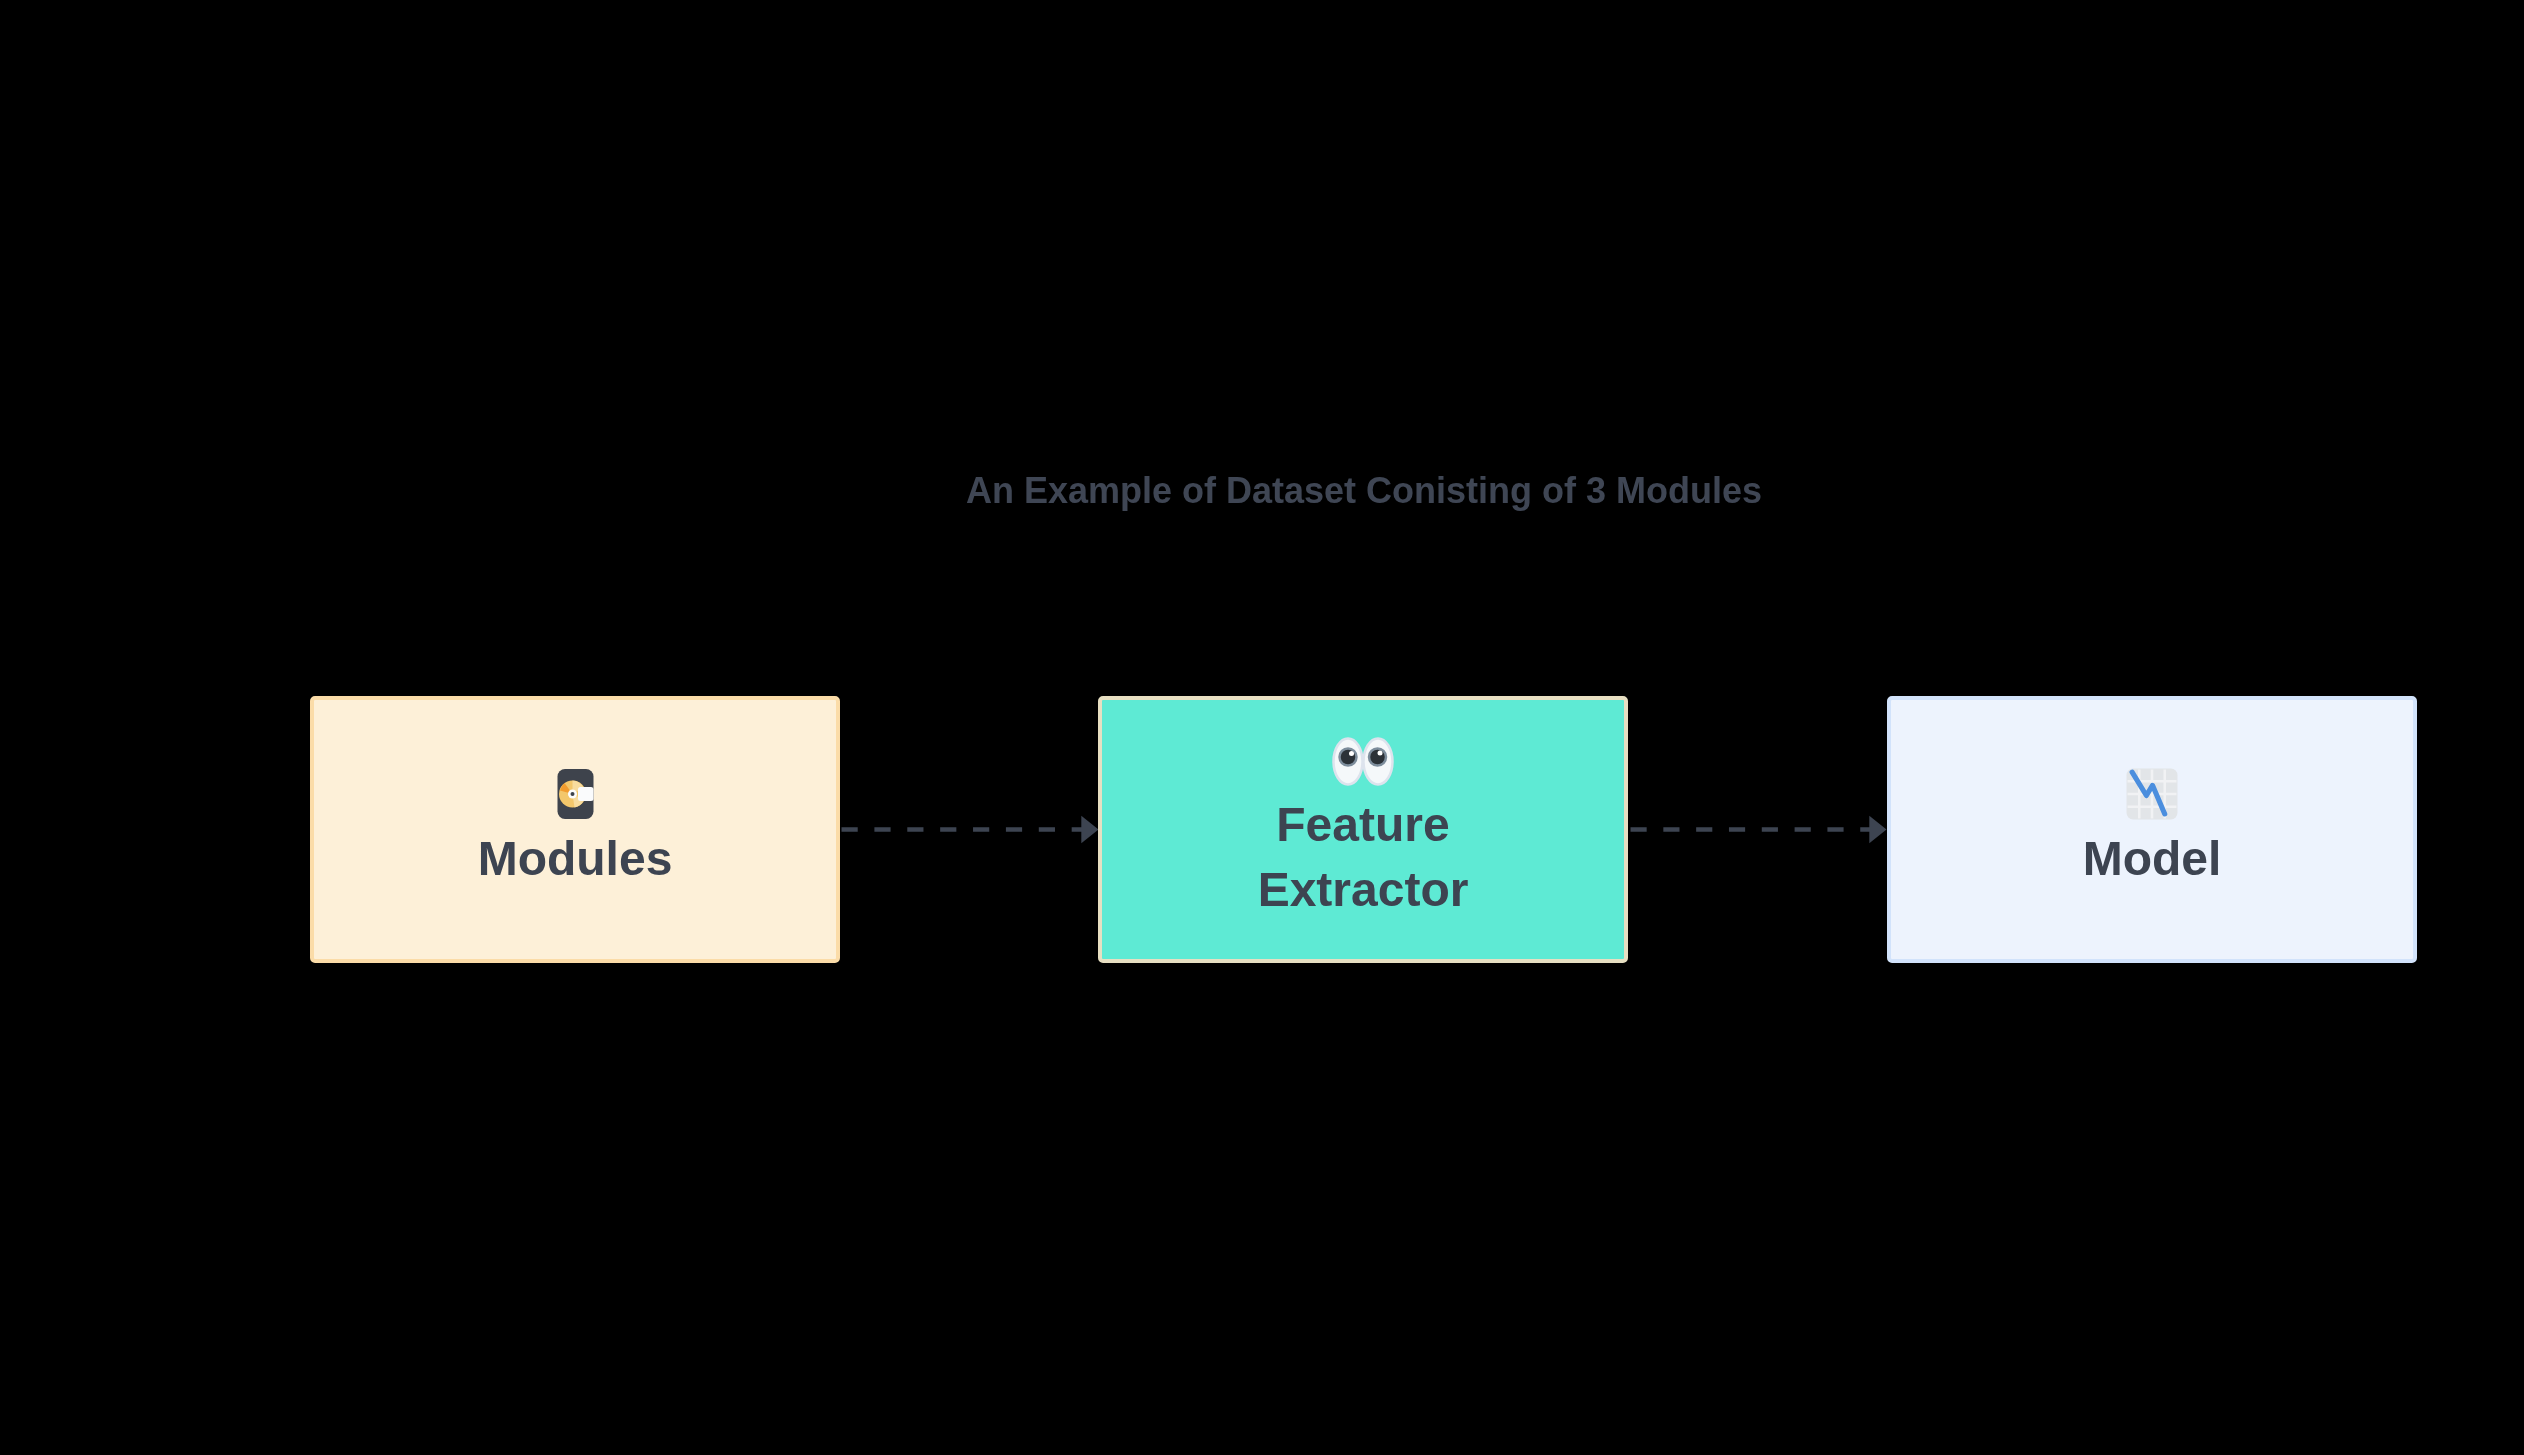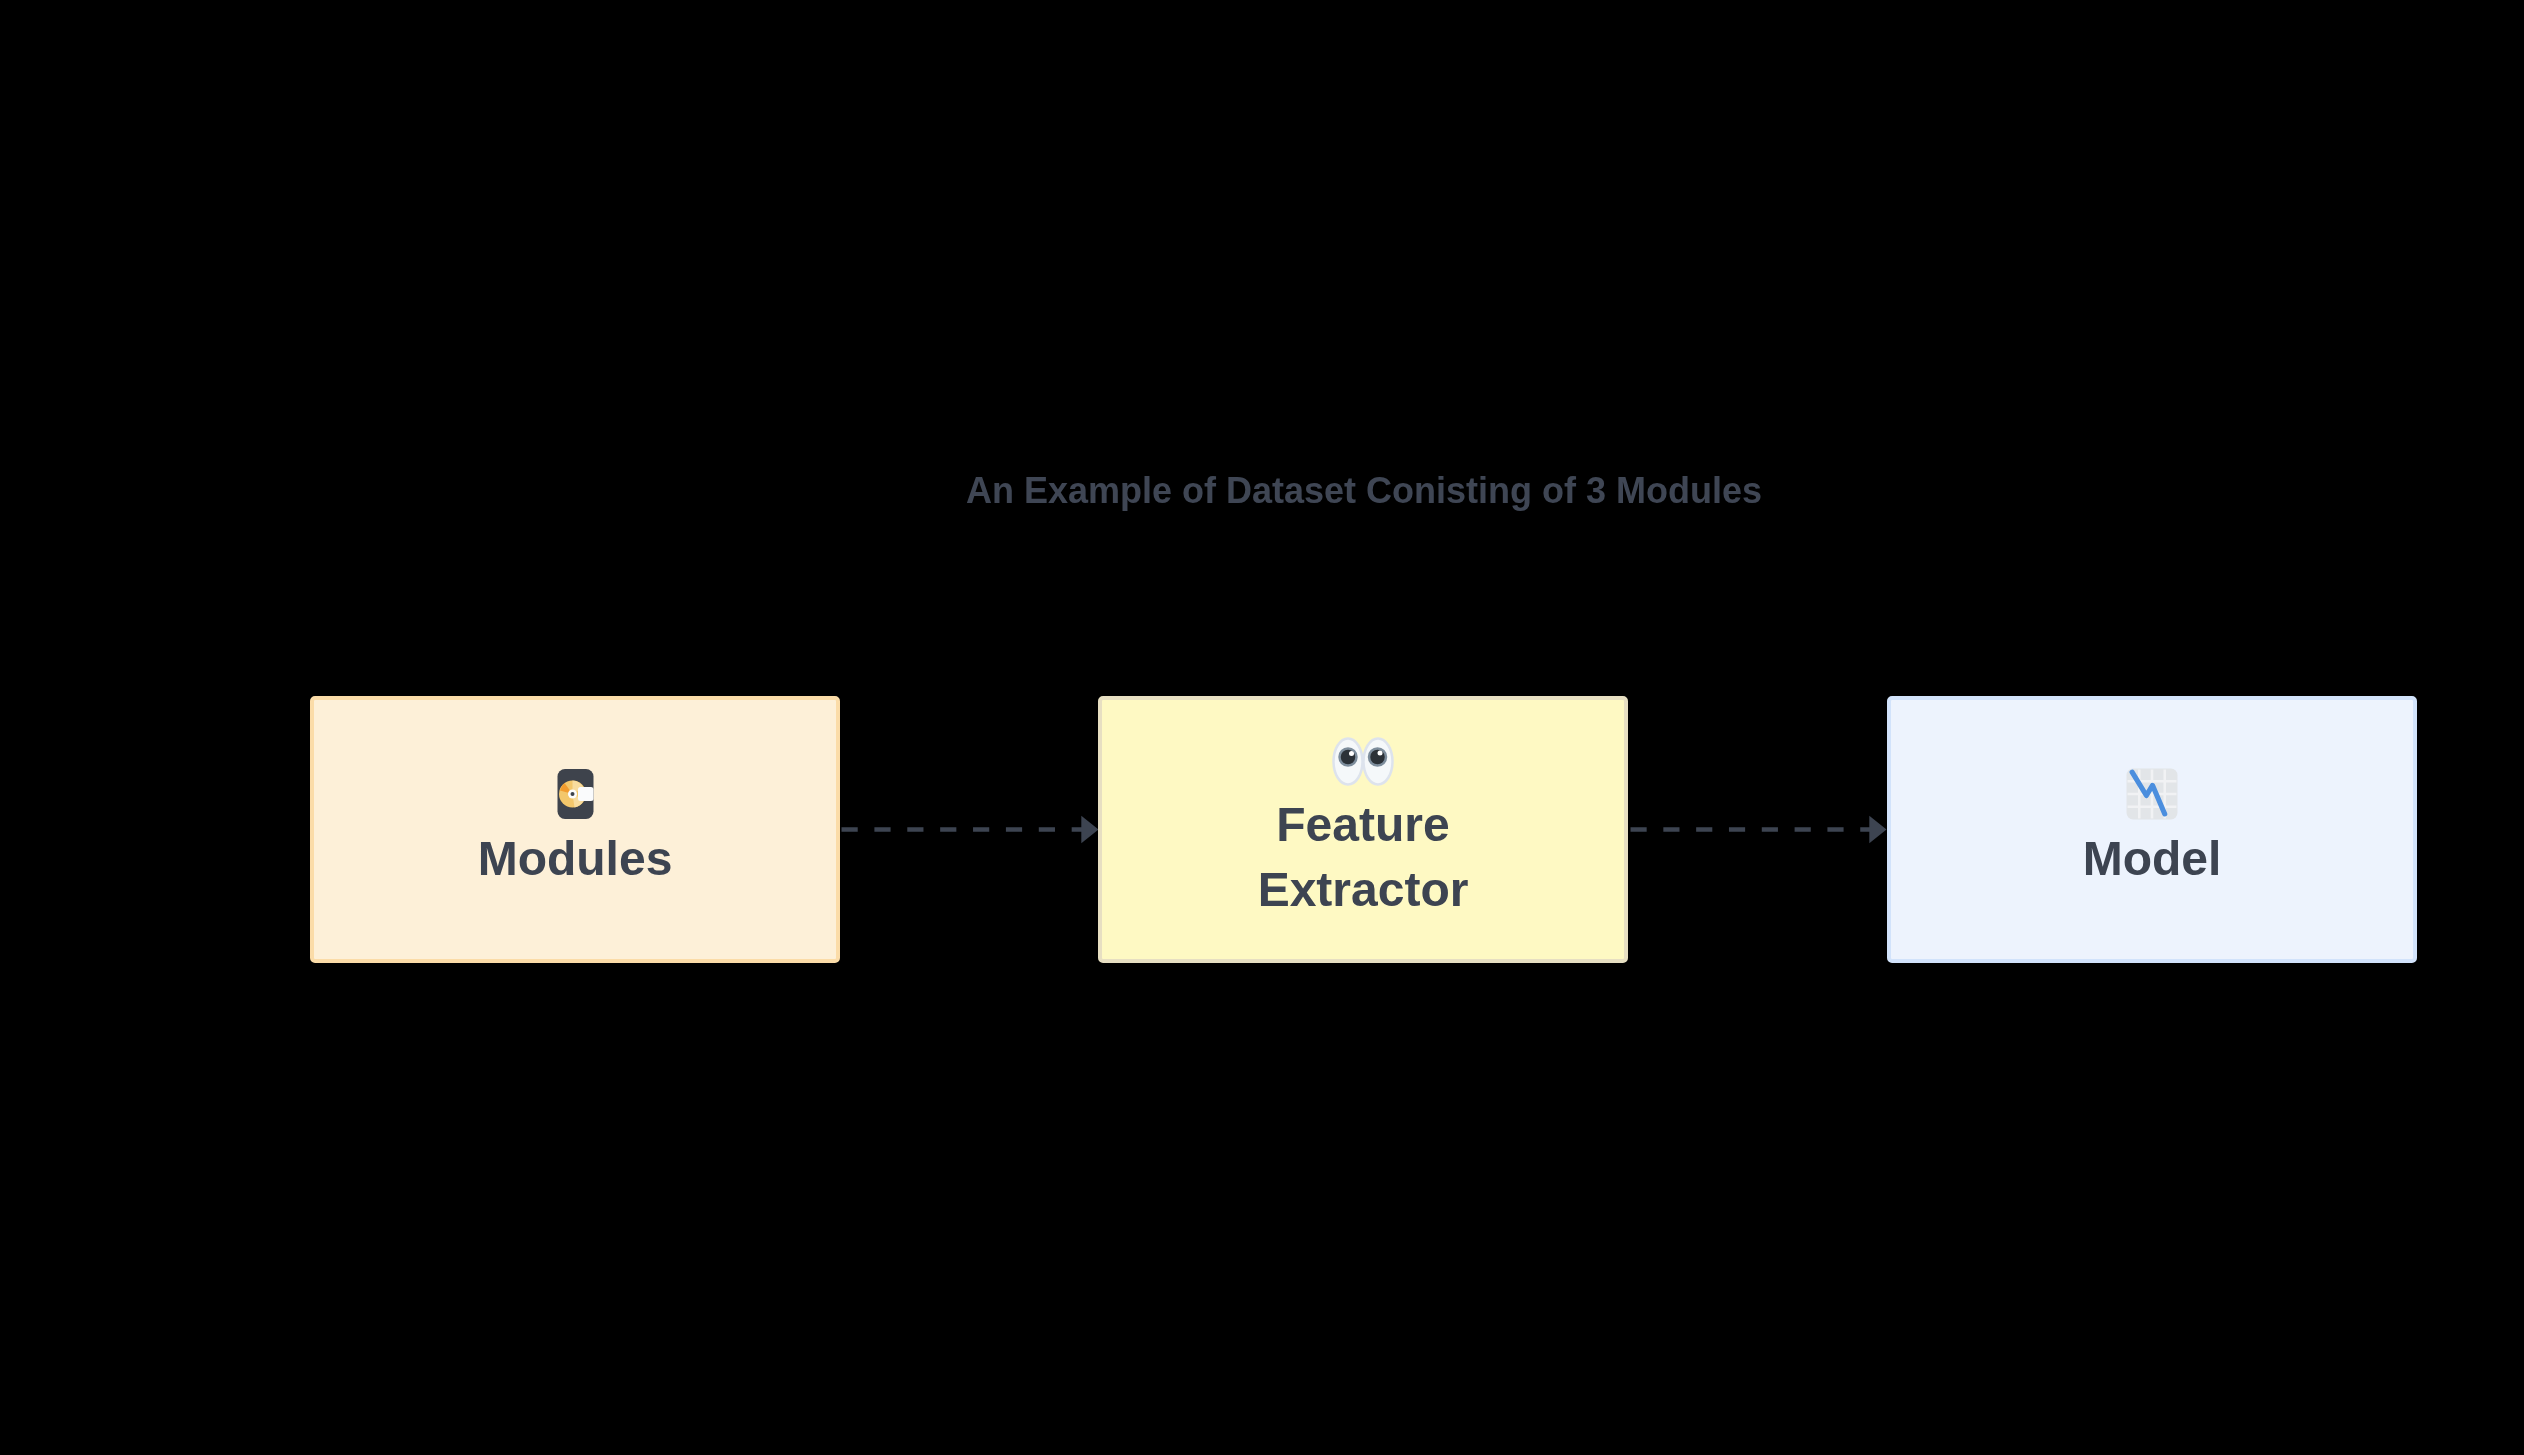--- a/index.html
+++ b/index.html
@@ -87,21 +87,21 @@
       </svg>
     </span>
     <span class="node-label" style="color: rgb(61, 68, 81);">Modules</span>
   </div>
 
   <svg class="connector connector-1" width="259" height="61" viewBox="0 0 512 120">
     <line class="connector-line" x1="3" y1="60" x2="480" y2="60" stroke="#3d4451" stroke-width="9" stroke-dasharray="32 33"></line>
     <path class="connector-arrow" d="M477,33 L511,60 L477,87 Z" fill="#3d4451"></path>
   </svg>
 
-  <div class="node node-2" style="background: #fef9c3; border-color: rgb(231, 223, 194);">
+  <div class="node node-2" style="background: #5eead4; border-color: rgb(231, 223, 194);">
     <span class="node-icon">
       <svg width="64" height="49" viewBox="0 0 126 98">
         <ellipse cx="33" cy="49" rx="29" ry="46" fill="#f5f8fa" stroke="#dde3ed" stroke-width="5"></ellipse>
         <ellipse cx="93" cy="49" rx="29" ry="46" fill="#f5f8fa" stroke="#dde3ed" stroke-width="5"></ellipse>
         <circle cx="33" cy="40" r="17" fill="#2b3137" stroke="#7d8d9c" stroke-width="5"></circle>
         <circle cx="40" cy="33" r="5" fill="#ffffff"></circle>
         <circle cx="92" cy="40" r="17" fill="#2b3137" stroke="#7d8d9c" stroke-width="5"></circle>
         <circle cx="97" cy="32" r="5" fill="#ffffff"></circle>
       </svg>
     </span>

